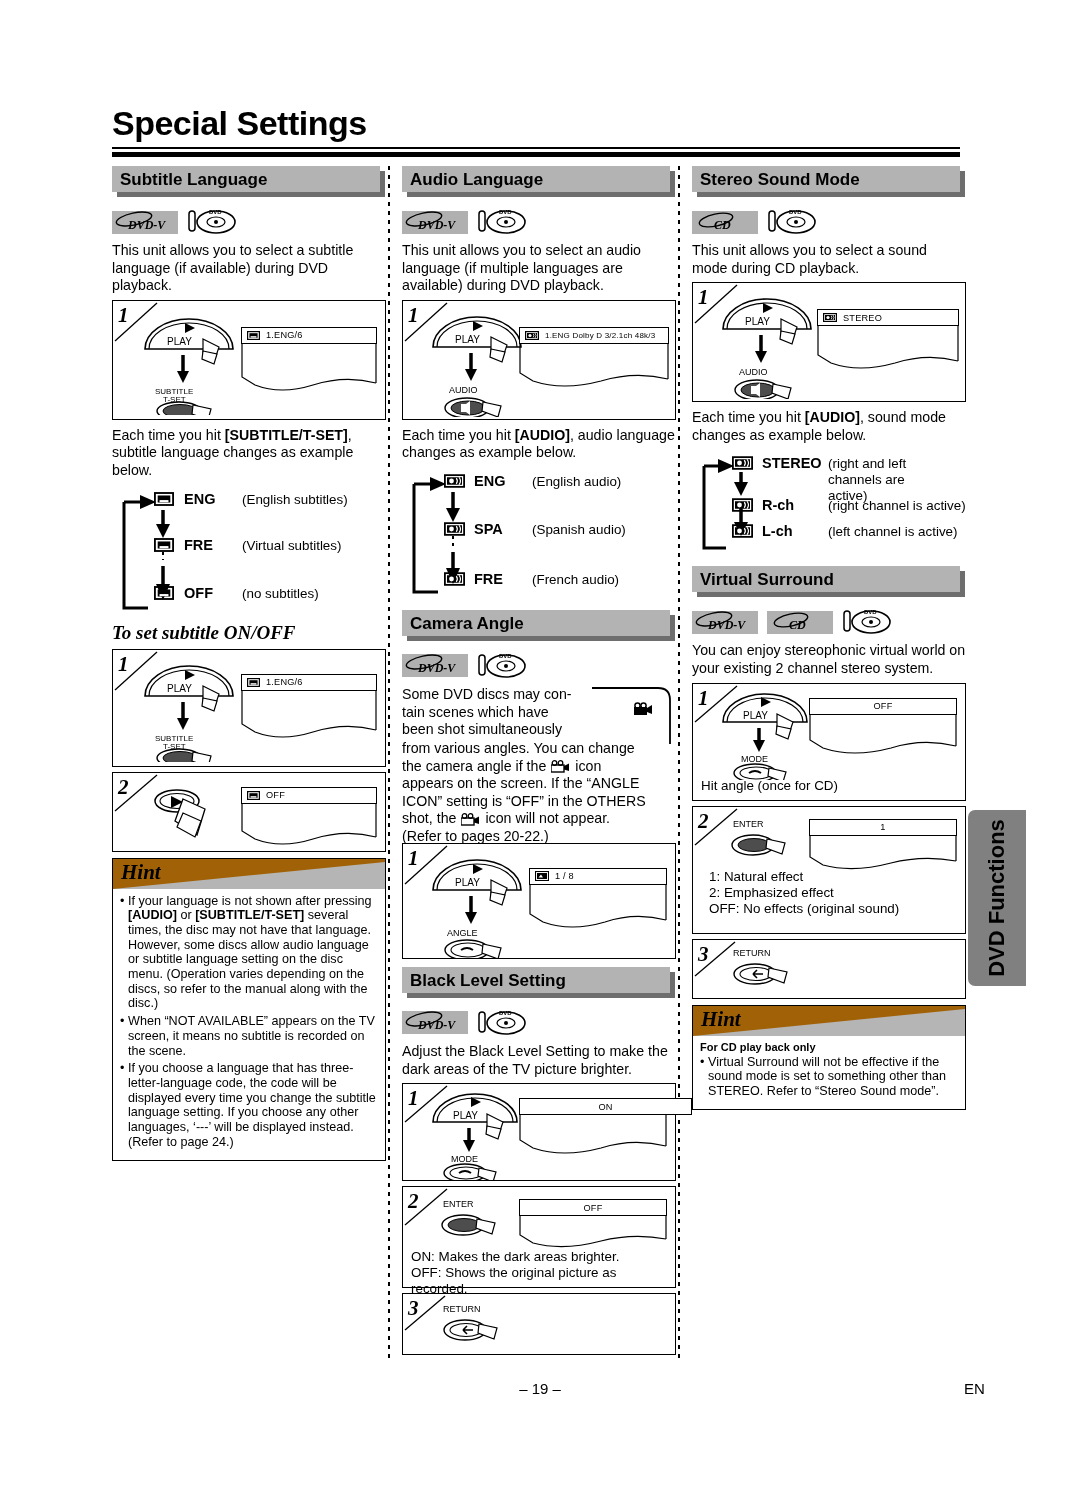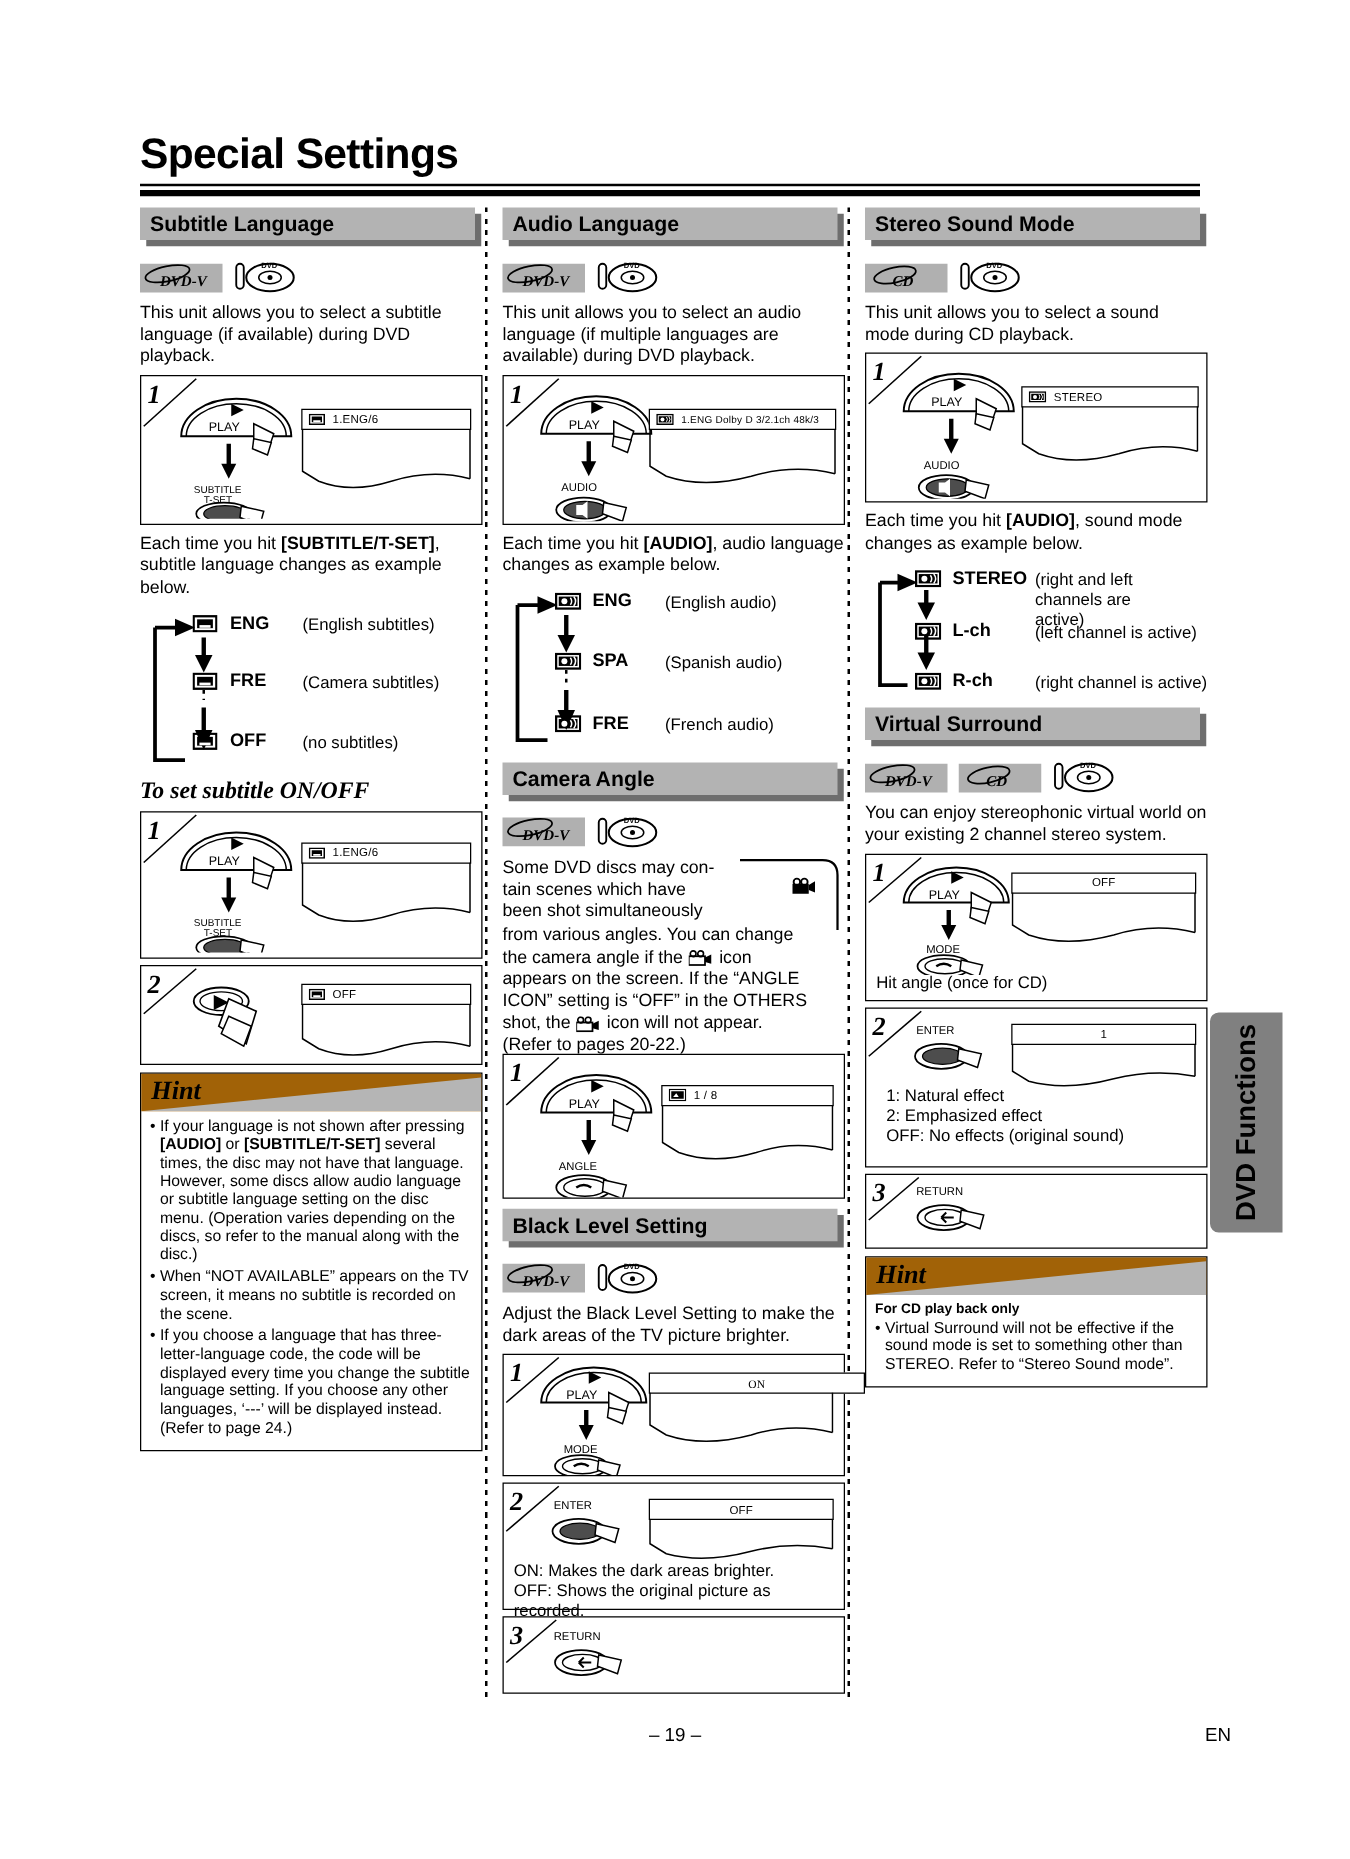--- a/index.html
+++ b/index.html
@@ -237,21 +237,21 @@
         </div>
         <div class="cyc-row" style="height:48px;">
           <div class="cyc-ico">
             <svg width="20" height="14" viewBox="0 0 13 9">
               <rect x="0.6" y="0.6" width="11.8" height="7.8" fill="none" stroke="#000" stroke-width="1.2"></rect>
               <rect x="2.4" y="2.2" width="8.2" height="4.6" fill="#000"></rect>
               <rect x="3.6" y="5.2" width="5.8" height="1.4" fill="#fff"></rect>
             </svg>
           </div>
           <div class="cyc-code">FRE</div>
-          <div class="cyc-desc">(Camera subtitles)</div>
+          <div class="cyc-desc">(Virtual subtitles)</div>
         </div>
         <div class="cyc-row" style="height:34px;">
           <div class="cyc-ico">
             <svg width="20" height="14" viewBox="0 0 13 9">
               <rect x="0.6" y="0.6" width="11.8" height="7.8" fill="none" stroke="#000" stroke-width="1.2"></rect>
               <rect x="2.4" y="2.2" width="8.2" height="4.6" fill="#000"></rect>
               <rect x="3.6" y="5.2" width="5.8" height="1.4" fill="#fff"></rect>
             </svg>
           </div>
           <div class="cyc-code">OFF</div>
@@ -612,21 +612,21 @@
         <path d="M62 22 l16 8 l-4 12 l-12 -4 Z" fill="#fff" stroke="#000" stroke-width="1.2"></path>
         <path d="M62 34 l14 3 l-3 10 l-12 -5 Z" fill="#fff" stroke="#000" stroke-width="1.2"></path>
         <line x1="44" y1="36" x2="44" y2="50" stroke="#000" stroke-width="3.5"></line>
         <polygon points="38,48 50,48 44,60" fill="#000"></polygon>
         <text x="26" y="70" font-family="Liberation Sans, sans-serif" font-size="9">MODE</text>
         <ellipse cx="40" cy="81" rx="21" ry="9" fill="none" stroke="#000" stroke-width="1.4"></ellipse>
         <ellipse cx="41" cy="81" rx="16" ry="6" fill="none" stroke="#000" stroke-width="1.1"></ellipse>
         <path d="M34 81 q6 -4 12 0" stroke="#000" stroke-width="2" fill="none"></path>
         <path d="M54 76 l17 4 l-3 10 l-15 -6 Z" fill="#fff" stroke="#000" stroke-width="1.2"></path>
       </svg>
-      <div class="osd-wrap" style="left:116px; top:14px; width:173px;font-family:Liberation Serif, serif;">
+      <div class="osd-wrap" style="left:116px; top:14px; width:173px;">
         <div class="osd-bar" style="justify-content:center;">
           <span>ON</span>
         </div>
         <svg width="148" height="44" viewBox="0 0 148 44" style="display:block;margin-top:-1px;">
           <path d="M1 0 L1 26 L14 34 Q44 44 82 34 Q114 24 147 32" fill="none" stroke="#000" stroke-width="1.2"></path>
           <path d="M147 0 L147 32" fill="none" stroke="#000" stroke-width="1.2"></path>
         </svg>
       </div>
     </div>
 
@@ -756,45 +756,45 @@
               <rect x="0.6" y="0.6" width="12.8" height="7.8" fill="none" stroke="#000" stroke-width="1.2"></rect>
               <rect x="2" y="2" width="10" height="5" fill="#000"></rect>
               <circle cx="5" cy="4.5" r="1.6" fill="#fff"></circle>
               <path d="M8.2 2.6 q1.4 1.9 0 3.8" stroke="#fff" stroke-width="0.8" fill="none"></path>
               <path d="M10 2 q2 2.5 0 5" stroke="#fff" stroke-width="0.8" fill="none"></path>
             </svg>
           </div>
           <div class="cyc-code" style="width:74px;">STEREO</div>
           <div class="cyc-desc" style="width:108px;">(right and left channels are active)</div>
         </div>
+        <div class="cyc-row" style="height:26px;">
+          <div class="cyc-ico" style="margin-left:40px;">
+            <svg width="21" height="14" viewBox="0 0 14 9">
+              <rect x="0.6" y="0.6" width="12.8" height="7.8" fill="none" stroke="#000" stroke-width="1.2"></rect>
+              <rect x="2" y="2" width="10" height="5" fill="#000"></rect>
+              <circle cx="5" cy="4.5" r="1.6" fill="#fff"></circle>
+              <path d="M8.2 2.6 q1.4 1.9 0 3.8" stroke="#fff" stroke-width="0.8" fill="none"></path>
+              <path d="M10 2 q2 2.5 0 5" stroke="#fff" stroke-width="0.8" fill="none"></path>
+            </svg>
+          </div>
+          <div class="cyc-code" style="width:74px;">R-ch</div>
+          <div class="cyc-desc">(right channel is active)</div>
+        </div>
         <div class="cyc-row" style="height:40px;">
           <div class="cyc-ico" style="margin-left:40px;">
             <svg width="21" height="14" viewBox="0 0 14 9">
               <rect x="0.6" y="0.6" width="12.8" height="7.8" fill="none" stroke="#000" stroke-width="1.2"></rect>
               <rect x="2" y="2" width="10" height="5" fill="#000"></rect>
               <circle cx="5" cy="4.5" r="1.6" fill="#fff"></circle>
               <path d="M8.2 2.6 q1.4 1.9 0 3.8" stroke="#fff" stroke-width="0.8" fill="none"></path>
               <path d="M10 2 q2 2.5 0 5" stroke="#fff" stroke-width="0.8" fill="none"></path>
             </svg>
           </div>
           <div class="cyc-code" style="width:74px;">L-ch</div>
           <div class="cyc-desc">(left channel is active)</div>
-        </div>
-        <div class="cyc-row" style="height:26px;">
-          <div class="cyc-ico" style="margin-left:40px;">
-            <svg width="21" height="14" viewBox="0 0 14 9">
-              <rect x="0.6" y="0.6" width="12.8" height="7.8" fill="none" stroke="#000" stroke-width="1.2"></rect>
-              <rect x="2" y="2" width="10" height="5" fill="#000"></rect>
-              <circle cx="5" cy="4.5" r="1.6" fill="#fff"></circle>
-              <path d="M8.2 2.6 q1.4 1.9 0 3.8" stroke="#fff" stroke-width="0.8" fill="none"></path>
-              <path d="M10 2 q2 2.5 0 5" stroke="#fff" stroke-width="0.8" fill="none"></path>
-            </svg>
-          </div>
-          <div class="cyc-code" style="width:74px;">R-ch</div>
-          <div class="cyc-desc">(right channel is active)</div>
         </div>
       </div>
     </div>
 
     <div class="sec-head" style="margin-top:4px;">
       <div class="shadow"></div>
       <div class="bar"></div>
       <div class="label">Virtual Surround</div>
     </div>
 

